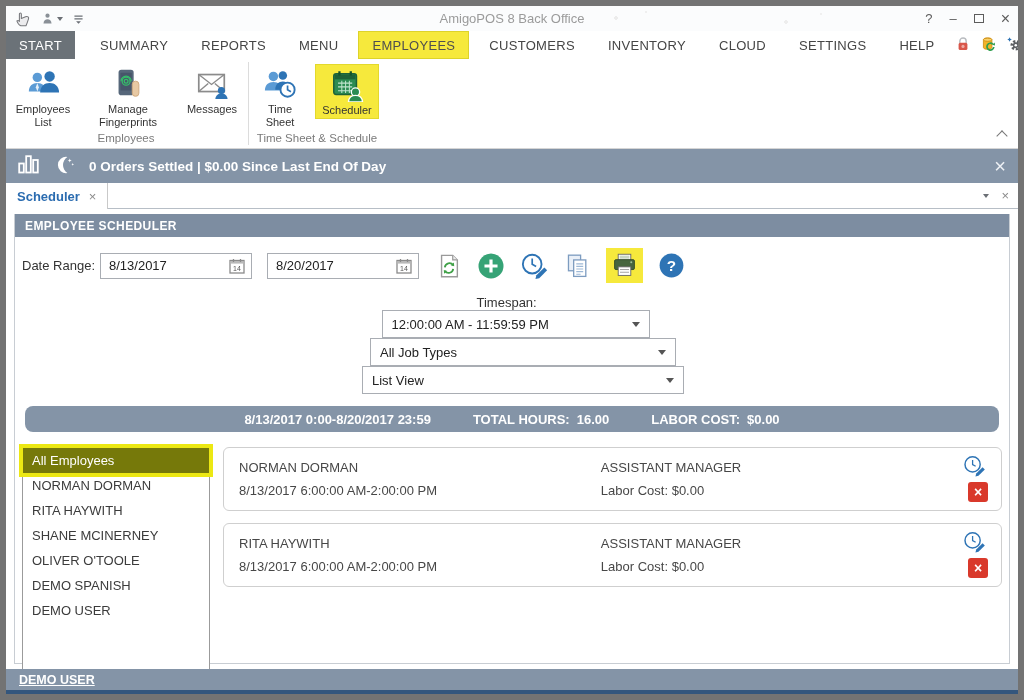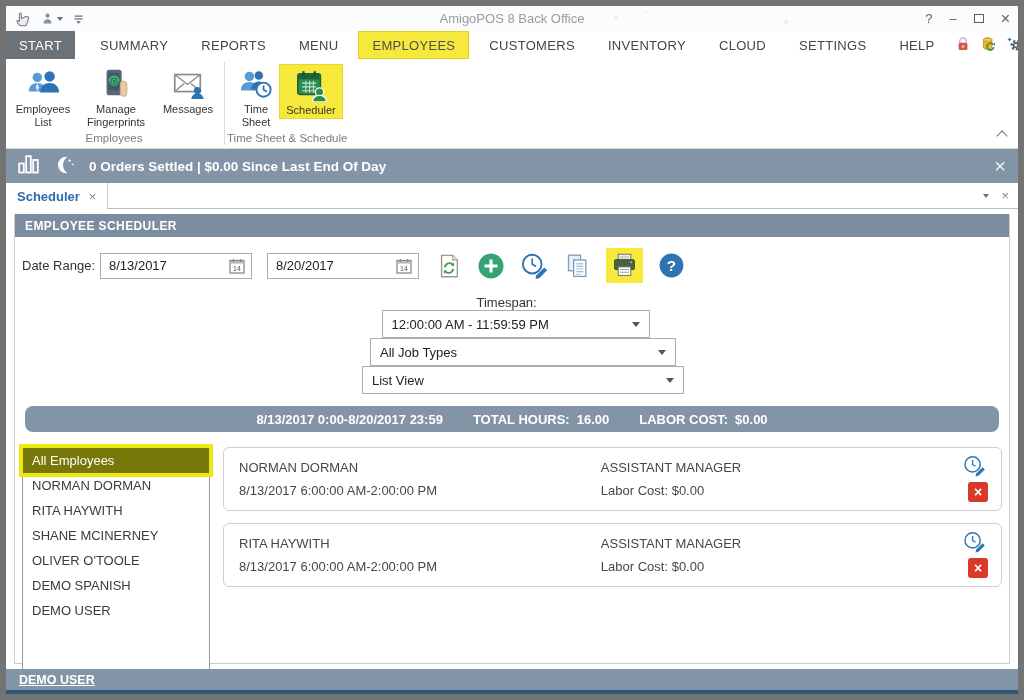--- a/index.html
+++ b/index.html
@@ -26,21 +26,21 @@
   
   .menubar{height:28px;flex:0 0 28px;display:flex;align-items:stretch;background:#fff;font-size:13px;}
   .mtab{display:flex;align-items:center;padding:0 13px;margin-right:7px;color:#454545;letter-spacing:.3px;cursor:default;}
   .mtab.start{background:#6b7278;color:#fff;margin-right:12px;}
   .mtab.hl{background:#f6e93c;border:1px solid #ddd32a;color:#4f4f4f;}
   .appicons{margin-left:auto;display:flex;align-items:center;gap:9px;padding-right:6px;}
 
   
   .ribbon{height:90px;flex:0 0 90px;background:#fff;border-bottom:1px solid #d5d5d5;display:flex;position:relative;}
   .rgroup{display:flex;flex-direction:column;}
-  .rbuttons{display:flex;align-items:flex-start;gap:0;padding:5px 4px 0 6px;}
+  .rbuttons{display:flex;align-items:flex-start;gap:12px;padding:5px 4px 0 6px;}
   .rbtn{display:flex;flex-direction:column;align-items:center;text-align:center;font-size:11px;color:#333;
         line-height:1.18;padding:1px 2px;cursor:default;}
   .rbtn .ric{height:38px;display:flex;align-items:center;justify-content:center;}
   .rbtn.hl{background:#f6e93c;border:1px solid #e3d92c;}
   .w62{width:62px}.w76{width:76px}.w84{width:84px}.w60{width:60px}.w46{width:46px}.w64{width:64px}
   .rgroup-label{margin-top:auto;text-align:center;color:#7b7b7b;font-size:11.5px;padding:2px 0 4px;}
   .rdivider{width:1px;background:#dcdcdc;margin:3px 2px;}
   .ribbon-collapse{position:absolute;right:12px;bottom:8px;width:8px;height:8px;
                    border-left:1.6px solid #777;border-top:1.6px solid #777;transform:rotate(45deg);cursor:default;}
 
@@ -73,21 +73,21 @@
   .tool-icons .tbtn{display:flex;align-items:center;justify-content:center;cursor:default;}
   .tbtn.hl{background:#f6e93c;padding:4px 5px;}
   .select{height:28px;border:1px solid #a9adb3;display:flex;align-items:center;justify-content:space-between;
           padding:0 9px;font-size:13px;color:#222;background:#fff;text-align:center;}
   .sel1{width:268px;}
   .sel2{width:306px;margin-left:15px;}
   .sel3{width:322px;margin-left:15px;}
   .sel-arrow{width:0;height:0;border-left:4px solid transparent;border-right:4px solid transparent;border-top:5px solid #555;}
 
   .summarybar{margin:8px 10px 6px;height:26px;flex:0 0 26px;background:#8494a7;border-radius:8px;color:#fff;
-              font-size:13px;font-weight:bold;display:flex;align-items:center;justify-content:center;gap:30px;}
+              font-size:13px;font-weight:bold;display:flex;align-items:center;justify-content:center;gap:42px;}
   .summarybar .pair{display:flex;gap:7px;}
 
   .main{flex:1;display:flex;align-items:flex-start;padding:9px 7px;min-height:0;}
   .listbox{width:188px;height:280px;border:1px solid #9b9b9b;background:#fff;flex:0 0 188px;}
   .lrow{height:25px;display:flex;align-items:center;padding:0 9px;font-size:13px;color:#3b3b3b;cursor:default;}
   .lrow.selected{background:#76790a;color:#fff;outline:4px solid #ece813;}
   .cards{flex:1;margin-left:13px;display:flex;flex-direction:column;gap:12px;}
   .card{position:relative;height:64px;border:1px solid #cfcfcf;border-radius:6px;background:#fff;}
   .card .nm{position:absolute;left:15px;top:12px;font-size:13px;color:#474747;}
   .card .tm{position:absolute;left:15px;bottom:12px;font-size:13px;color:#474747;}

